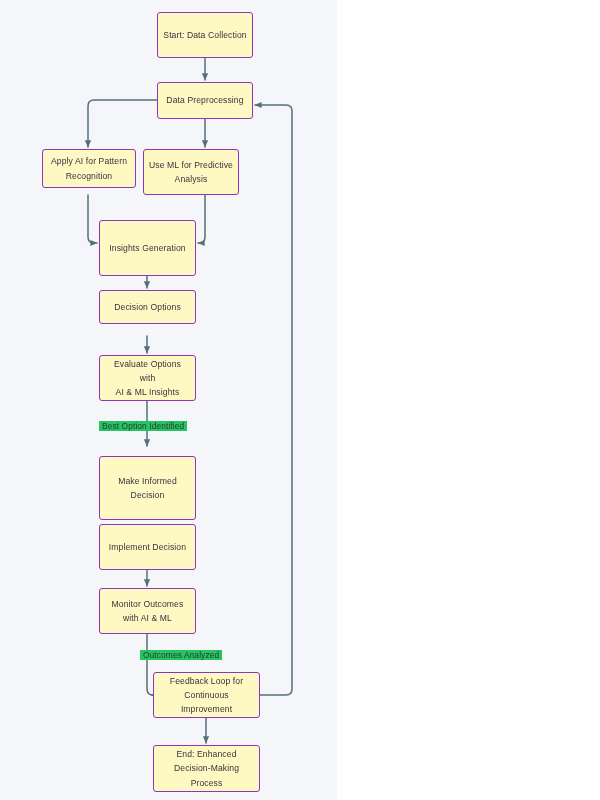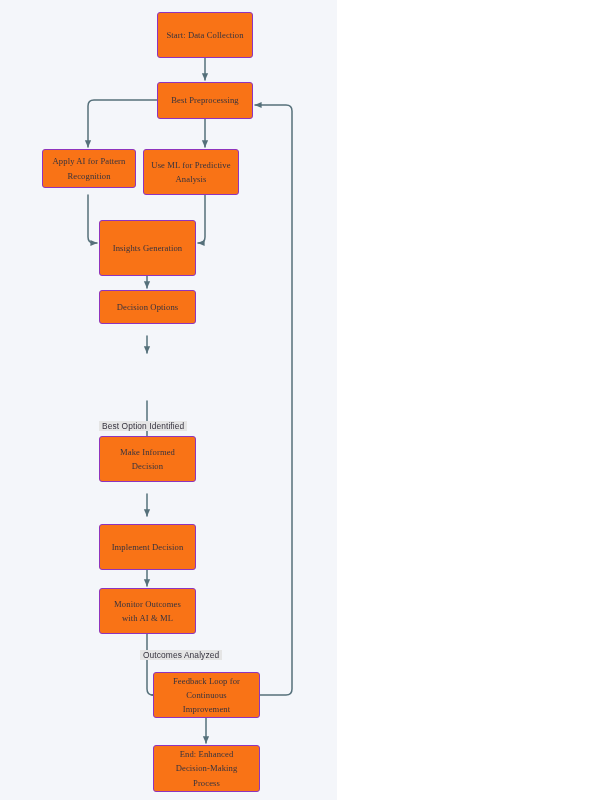--- a/index.html
+++ b/index.html
@@ -31,44 +31,44 @@
     position: absolute;
     left: 0;
     top: 0;
     width: 600px;
     height: 800px;
     pointer-events: none;
   }
   .node {
     position: absolute;
     box-sizing: border-box;
-    background: #f97316;
+    background: #fef9c3;
     border: 1.6px solid #8e34bd;
     border-radius: 3px;
     display: flex;
     align-items: center;
     justify-content: center;
     text-align: center;
     color: #36333f;
     font-size: 8.6px;
     line-height: 1.65;
     letter-spacing: 0.1px;
     padding: 2px 5px;
-    font-family: Liberation Serif, serif;
+    font-family: Liberation Sans, sans-serif;
   }
   .node-label {
     display: block;
     white-space: pre-line;
   }
   .edge-label {
     position: absolute;
     color: #36333f;
     font-size: 8.4px;
     letter-spacing: 0.1px;
-    background: #e5e5e5;
+    background: #22c55e;
     padding: 0 3px;
     white-space: nowrap;
     font-family: "Liberation Sans", sans-serif;
   }
 </style>
 </head>
 <body>
 
 <div id="stage">
 
@@ -108,43 +108,47 @@
 
       <path d="M 260 695 L 286 695 Q 292 695 292 689 L 292 111 Q 292 105 286 105 L 255 105" marker-end="url(#arrow)"></path>
     </g>
   </svg>
 
   <div class="node" style="left:157px; top:12px; width:96px; height:46px;">
     <span class="node-label">Start: Data Collection</span>
   </div>
 
   <div class="node" style="left:157px; top:82px; width:96px; height:37px;">
-    <span class="node-label">Best Preprocessing</span>
+    <span class="node-label">Data Preprocessing</span>
   </div>
 
   <div class="node" style="left:42px; top:149px; width:94px; height:39px;">
     <span class="node-label">Apply AI for Pattern
 Recognition</span>
   </div>
 
   <div class="node" style="left:143px; top:149px; width:96px; height:46px;">
     <span class="node-label">Use ML for Predictive
 Analysis</span>
   </div>
 
   <div class="node" style="left:99px; top:220px; width:97px; height:56px;">
     <span class="node-label">Insights Generation</span>
   </div>
 
   <div class="node" style="left:99px; top:290px; width:97px; height:34px;">
     <span class="node-label">Decision Options</span>
   </div>
 
+  <div class="node" style="left:99px; top:355px; width:97px; height:46px;">
+    <span class="node-label">Evaluate Options with
+AI &amp; ML Insights</span>
+  </div>
 
-  <div class="node" style="left:99px; top:436px; width:97px; height:46px;">
+  <div class="node" style="left:99px; top:456px; width:97px; height:64px;">
     <span class="node-label">Make Informed
 Decision</span>
   </div>
 
   <div class="node" style="left:99px; top:524px; width:97px; height:46px;">
     <span class="node-label">Implement Decision</span>
   </div>
 
   <div class="node" style="left:99px; top:588px; width:97px; height:46px;align-items:center;">
     <span class="node-label">Monitor Outcomes

